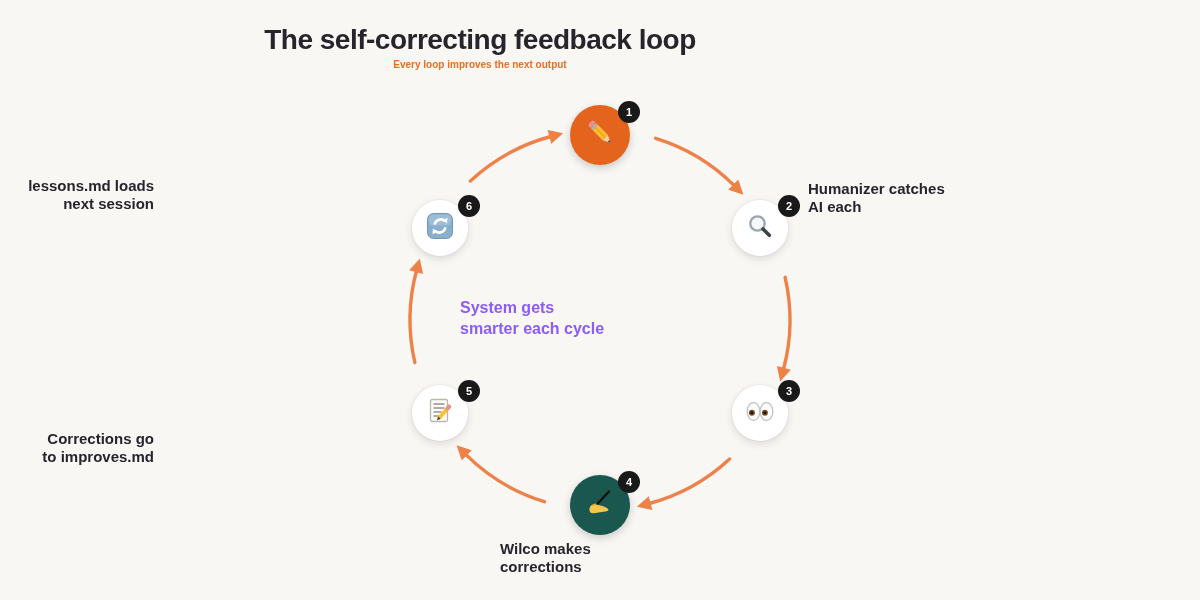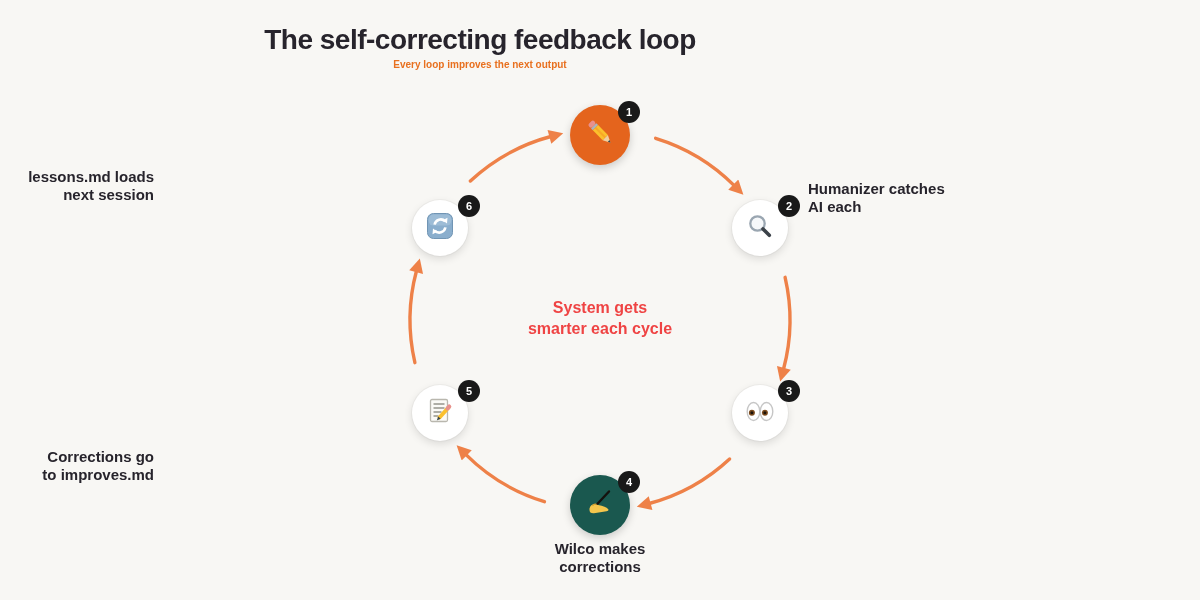--- a/index.html
+++ b/index.html
@@ -51,27 +51,26 @@
     display:flex;align-items:center;justify-content:center;
   }
   .node.orange .badge,.node.teal .badge{left:48px;top:-4px;}
 
   .label{
     position:absolute;
     font-size:15px;font-weight:bold;line-height:18px;
     color:#27242c;
   }
   .label.right{text-align:right;}
-  .label.center{text-align:center;}
+  .label.center{}
 
   .center-text{
     position:absolute;left:460px;width:280px;top:297px;
-    text-align:center;
     font-size:16px;font-weight:bold;line-height:21px;
-    color:#ef4444;
+    color:#8b5cf6;
   }
 </style>
 </head>
 <body>
 
 <div class="stage">
 
   <div class="title">The self-correcting feedback loop</div>
   <div class="subtitle">Every loop improves the next output</div>
 
@@ -176,26 +175,26 @@
     <div>Humanizer catches</div>
     <div>AI each</div>
   </div>
 
 
   <div class="label center" style="left:500px;width:200px;top:540px;">
     <div>Wilco makes</div>
     <div>corrections</div>
   </div>
 
-  <div class="label right" style="right:806px;top:448px;">
+  <div class="label right" style="right:806px;top:430px;">
     <div>Corrections go</div>
     <div>to improves.md</div>
   </div>
 
-  <div class="label right" style="right:806px;top:168px;">
+  <div class="label right" style="right:806px;top:177px;">
     <div>lessons.md loads</div>
     <div>next session</div>
   </div>
 
   <div class="center-text">
     <div>System gets</div>
     <div>smarter each cycle</div>
   </div>
 
 </div>

